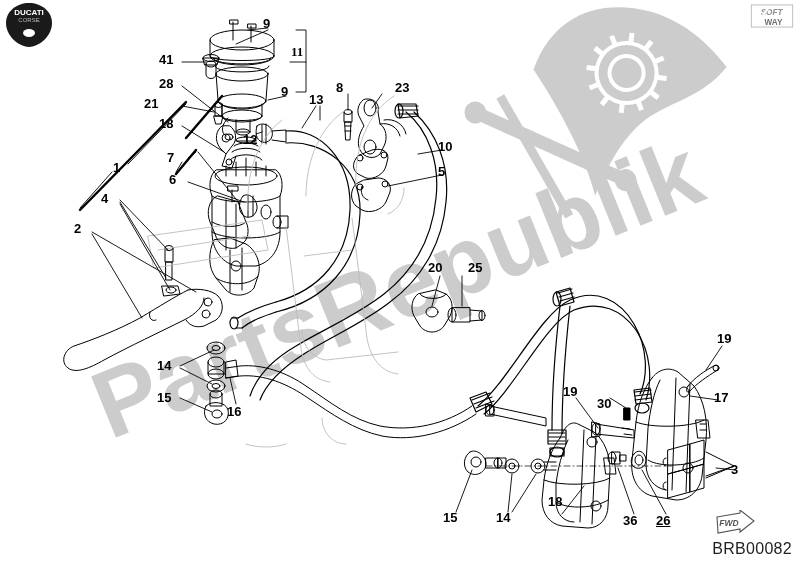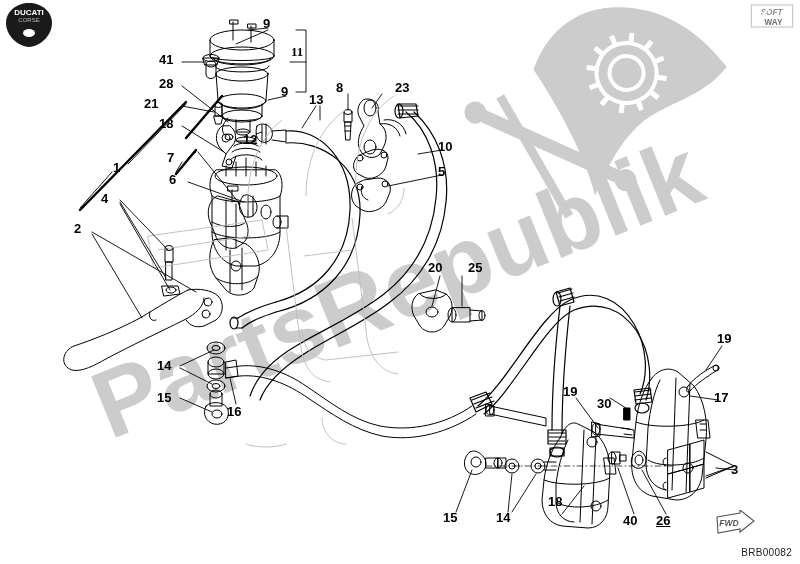--- a/index.html
+++ b/index.html
@@ -10,21 +10,21 @@
     overflow:hidden;
   }
   #sheet svg.layer{position:absolute;left:0;top:0;width:800px;height:564px;}
   .callout{
     position:absolute;font-family:"Liberation Sans",sans-serif;
     font-weight:bold;font-size:13px;color:#000;line-height:1;
     white-space:nowrap;
   }
   .corner-code{
     position:absolute;font-family:"Liberation Sans",sans-serif;
-    font-size:10px;color:#222;letter-spacing:.3px;
+    font-size:16px;color:#222;letter-spacing:.3px;
   }
   
   #ducati-logo{position:absolute;left:4px;top:2px;width:50px;height:46px;}
   
   #softway-logo{position:absolute;right:6px;top:4px;width:44px;height:24px;}
   
   #fwd-logo{position:absolute;right:44px;bottom:26px;width:42px;height:28px;}
   .wm{pointer-events:none;}
 </style>
 </head>
@@ -549,17 +549,17 @@
       <div class="callout" style="left: 157px; top: 359px;">14</div>
       <div class="callout" style="left: 157px; top: 391px;">15</div>
       <div class="callout" style="left: 227px; top: 405px;">16</div>
       <div class="callout" style="left: 563px; top: 385px; text-align: right;">19</div>
       <div class="callout" style="left: 597px; top: 385px; margin-top: 12px;">30</div>
       <div class="callout" style="left: 714px; top: 391px;">17</div>
       <div class="callout" style="left: 731px; top: 463px;">3</div>
       <div class="callout" style="left: 443px; top: 511px;">15</div>
       <div class="callout" style="left: 496px; top: 511px;">14</div>
       <div class="callout" style="left: 548px; top: 495px;">18</div>
-      <div class="callout" style="left: 623px; top: 514px;">40</div>
+      <div class="callout" style="left: 623px; top: 514px;">36</div>
       <div class="callout" style="left: 656px; top: 514px; text-decoration: underline;">26</div>
     </div>
 
 </div>
 
 </body></html>

